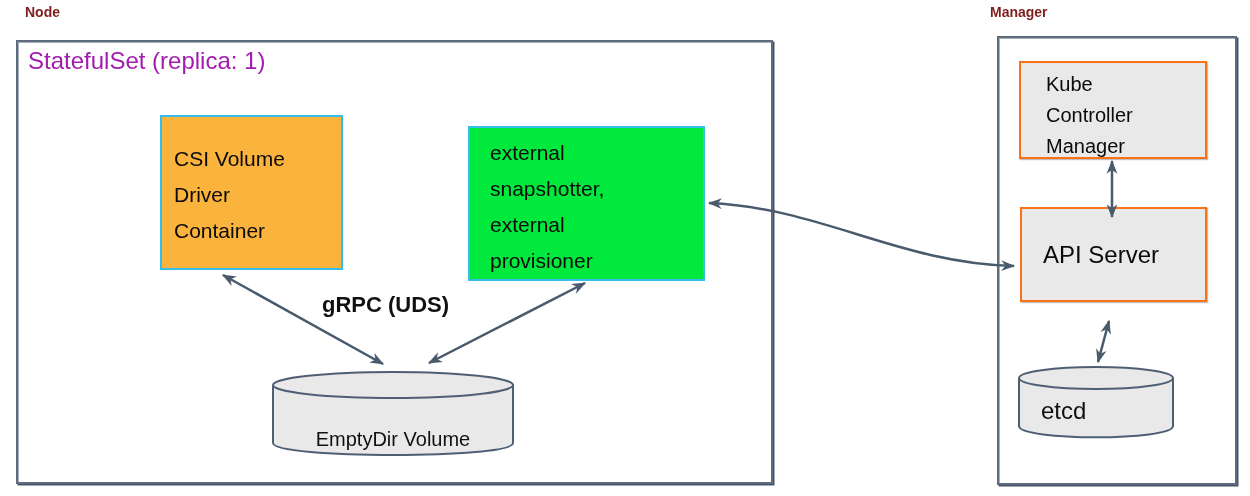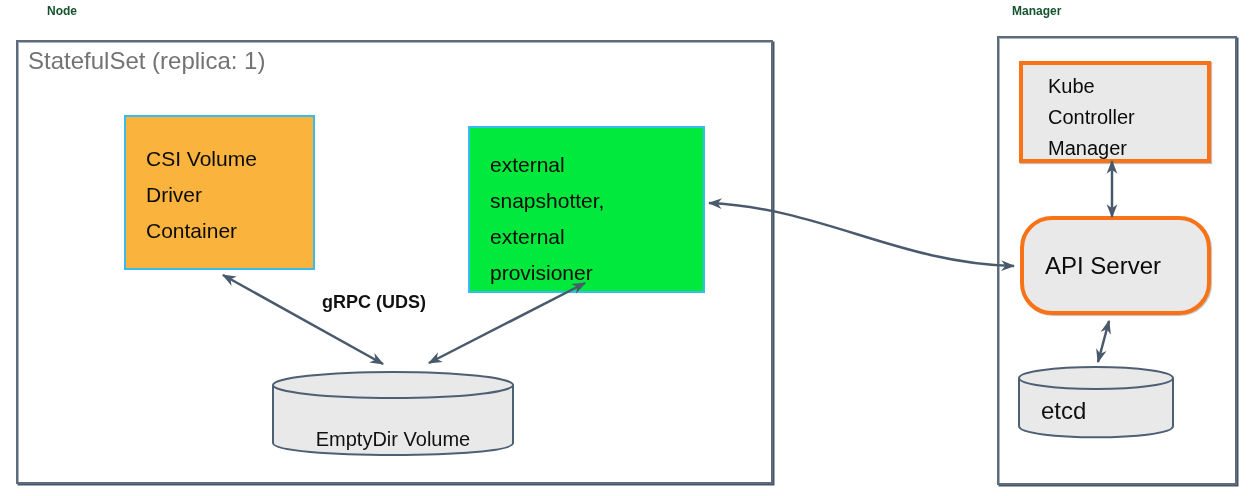--- a/index.html
+++ b/index.html
@@ -1,36 +1,36 @@
 <!DOCTYPE html>
 <html><head>
 <meta charset="utf-8">
 <style>
   html,body{margin:0;padding:0;background:#ffffff;}
   #stage{
     position:relative;width:1250px;height:496px;background:#ffffff;
     font-family:"Liberation Sans",sans-serif;color:#111;overflow:hidden;
   }
   .abs{position:absolute;}
-  .group-label{font-size:12px;font-weight:bold;color:#14532d;z-index:10;margin-left:22px;}
+  .group-label{font-size:14px;font-weight:bold;color:#7f1d1d;z-index:10;}
   .outer-box{
     border:2px solid #5e6b7d;background:transparent;z-index:1;
     box-shadow:1.5px 1.5px 0 #47566a, inset 1px 1px 0 #aab2bd;
   }
-  .ss-label{font-size:24px;color:#737373;z-index:10;white-space:nowrap;}
+  .ss-label{font-size:24px;color:#a21caf;z-index:10;white-space:nowrap;}
   .pod-box{
     border:2px solid #36bdee;z-index:2;font-size:21px;line-height:36px;
     color:#0b0b0b;white-space:pre-line;
   }
-  .csi{background:#fab33d;padding:24px 0 0 20px;width:167px;height:127px;}
-  .ext{background:#00e93c;padding:19px 0 0 20px;width:213px;height:144px;}
-  .grpc{font-size:18px;font-weight:bold;z-index:10;white-space:nowrap;}
+  .csi{background:#fab33d;padding:24px 0 0 12px;width:167px;height:127px;margin-left:36px;}
+  .ext{background:#00e93c;padding:7px 0 0 20px;width:213px;height:144px;}
+  .grpc{font-size:22px;font-weight:bold;z-index:10;white-space:nowrap;}
   .cyl-label{font-size:20px;z-index:10;text-align:center;margin-top:20px;}
   .inner-box{
-    background:#e9e9e9;border:4px solid #f97316;z-index:2;color:#0b0b0b;
+    background:#e9e9e9;border:2px solid #f97316;z-index:2;color:#0b0b0b;
     box-shadow:1px 1px 1px rgba(90,100,115,.4);
   }
   .kcm{font-size:20px;line-height:31px;padding:6px 0 0 25px;width:159px;height:88px;white-space:pre-line;}
   .api{font-size:24px;display:flex;align-items:center;padding-left:21px;width:162px;height:91px;}
   .etcd-label{font-size:24px;z-index:10;}
   #arrow-layer{position:absolute;left:0;top:0;z-index:5;pointer-events:none;}
 </style>
 </head>
 <body>
 
@@ -53,21 +53,21 @@
 
   <div class="abs cyl-label" style="left:273px;top:408px;width:240px;">EmptyDir Volume</div>
 
   <div class="abs group-label" style="left:990px;top:4px;">Manager</div>
   <div class="abs outer-box" style="left:997px;top:36px;width:236px;height:445px;"></div>
 
   <div class="abs inner-box kcm" style="left:1019px;top:61px;white-space:pre-line;">Kube
 Controller
 Manager</div>
 
-  <div class="abs inner-box api" style="left:1020px;top:216px;border-radius:32px;">API Server</div>
+  <div class="abs inner-box api" style="left:1020px;top:207px;">API Server</div>
 
   <div class="abs etcd-label" style="left:1041px;top:397px;">etcd</div>
 
   <svg id="arrow-layer" width="1250" height="496" viewBox="0 0 1250 496">
     <defs>
       <marker id="ah" viewBox="0 0 12 10" refX="11" refY="5" markerWidth="14" markerHeight="12" markerUnits="userSpaceOnUse" orient="auto-start-reverse">
         <path d="M0,0.4 L12,5 L0,9.6 L3.6,5 Z" fill="#4a5a6d"></path>
       </marker>
     </defs>
 

